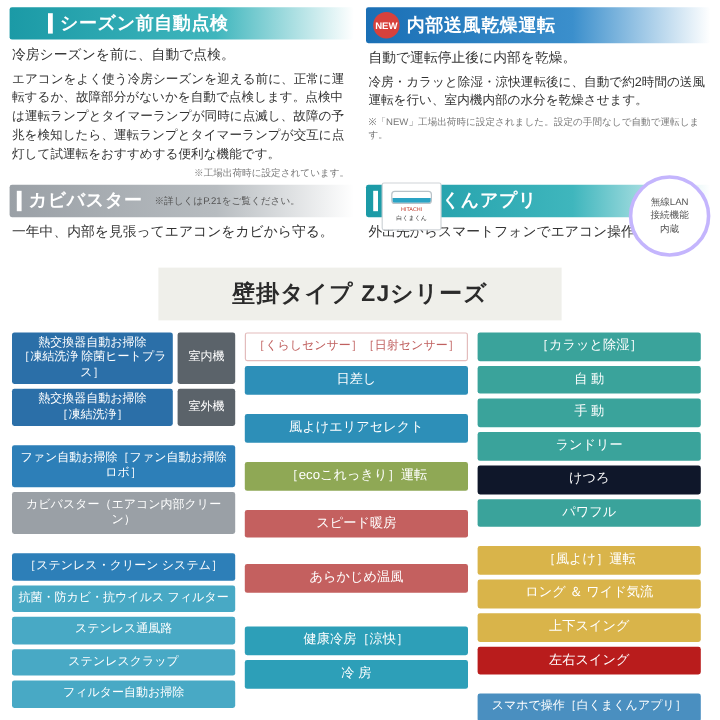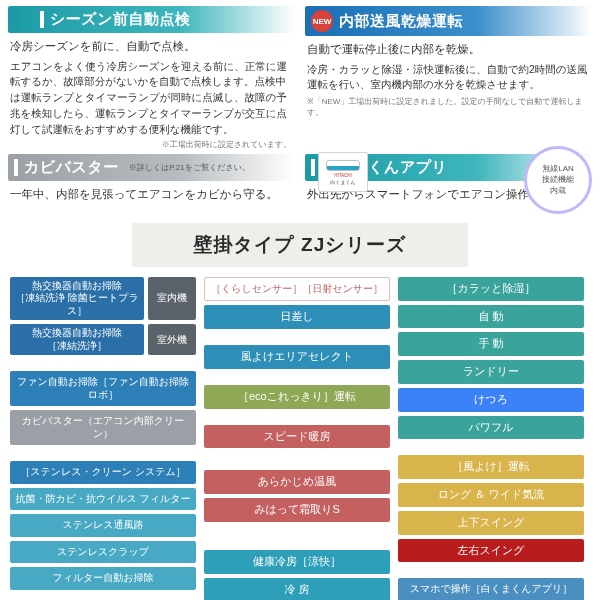--- a/index.html
+++ b/index.html
@@ -323,33 +323,32 @@
       <div class="chip small" style="background:#ffffff;color:#c0605f;border:1px solid #e3bcbc">［くらしセンサー］［日射センサー］</div>
       <div class="chip" style="background:#2d8fb8">日差し</div>
       <div class="spacer-8"></div>
       <div class="chip" style="background:#2d8fb8">風よけエリアセレクト</div>
       <div class="spacer-8"></div>
       <div class="chip" style="background:#8fa855">［ecoこれっきり］運転</div>
       <div class="spacer-8"></div>
       <div class="chip" style="background:#c4605f">スピード暖房</div>
       <div class="spacer-14"></div>
       <div class="chip" style="background:#c4605f">あらかじめ温風</div>
-      <div class="chip" style="background:#c4605f">みはって霜取りS</div>
       <div class="spacer-20"></div>
       <div class="chip" style="background:#2d9fb8">健康冷房［涼快］</div>
       <div class="chip" style="background:#2d9fb8">冷 房</div>
 
     </div>
 
     <div class="col col3">
       <div class="chip" style="background:#3aa39b">［カラッと除湿］</div>
       <div class="chip" style="background:#3aa39b">自 動</div>
       <div class="chip" style="background:#3aa39b">手 動</div>
       <div class="chip" style="background:#3aa39b">ランドリー</div>
-      <div class="chip" style="background:#3b82f6">けつろ</div>
+      <div class="chip" style="background:#0f172a">けつろ</div>
       <div class="chip" style="background:#3aa39b">パワフル</div>
       <div class="spacer-8"></div>
       <div class="chip" style="background:#d9b44a">［風よけ］運転</div>
       <div class="chip" style="background:#d9b44a">ロング ＆ ワイド気流</div>
       <div class="chip" style="background:#d9b44a">上下スイング</div>
       <div class="chip" style="background:#b91c1c">左右スイング</div>
       <div class="spacer-8"></div>
       <div class="chip small" style="background:#4a8fc0">スマホで操作［白くまくんアプリ］</div>
 
     </div>

